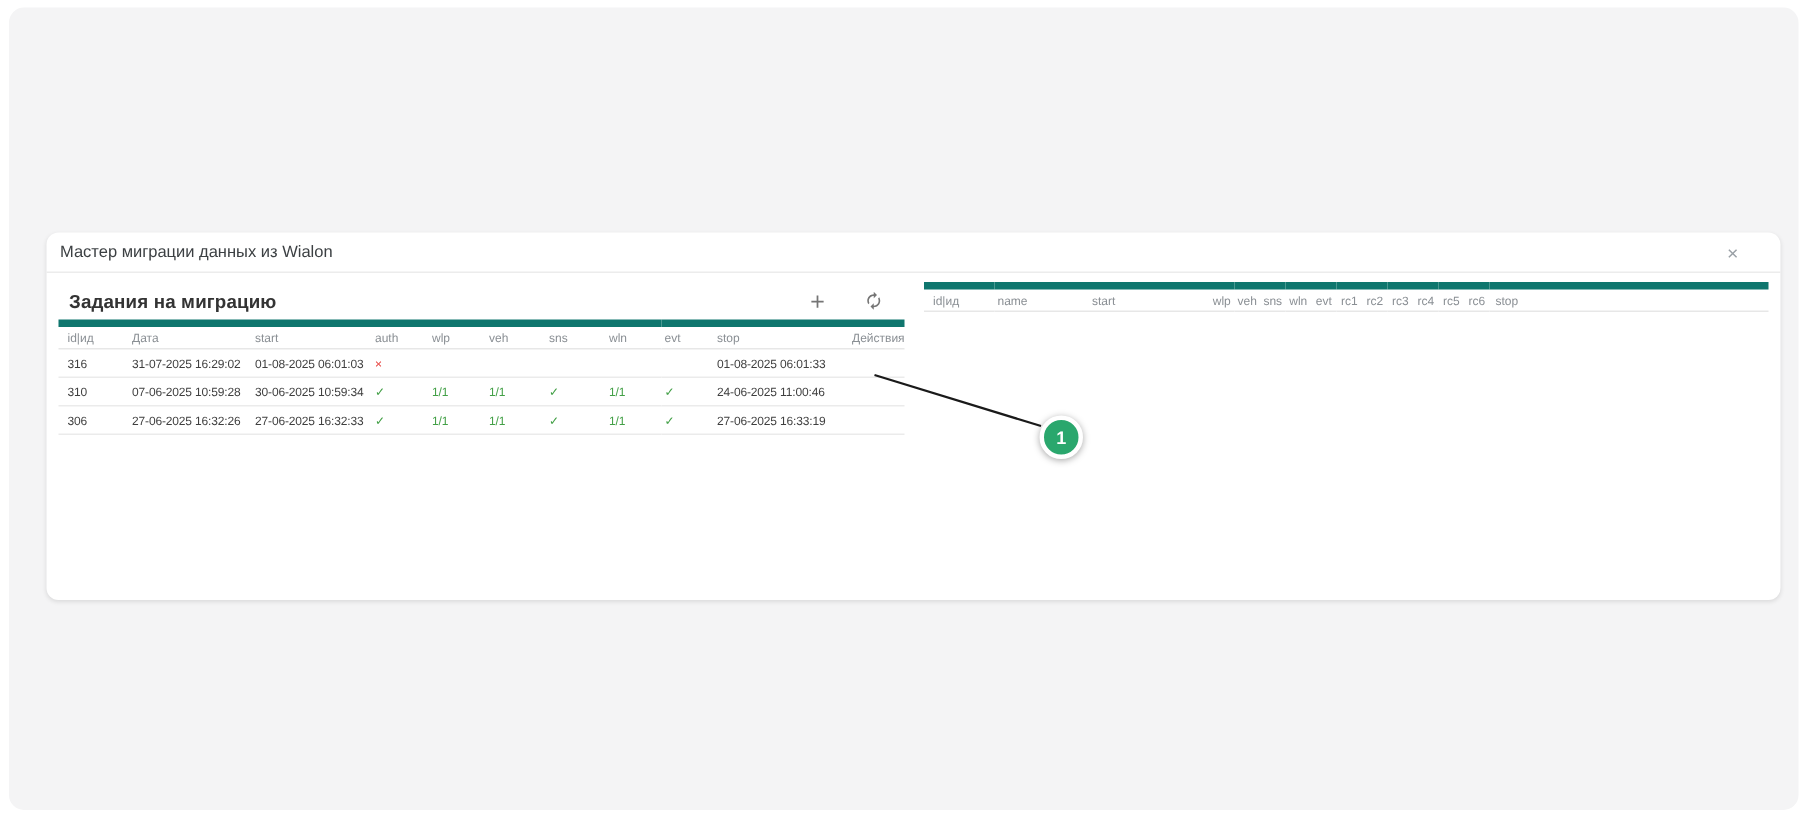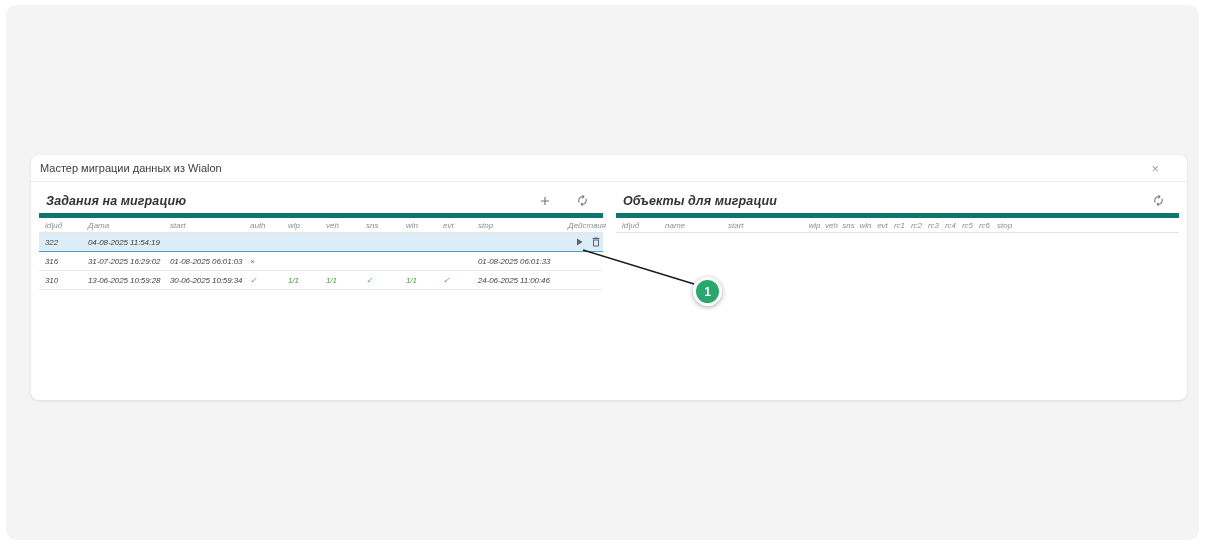--- a/index.html
+++ b/index.html
@@ -21,21 +21,21 @@
   }
   .dialog-header {
     height:27px; display:flex; align-items:center;
     padding:0 28px 0 9px; border-bottom:1px solid #ececec;
   }
   .dialog-title { font-size:11px; color:#3c4043; }
   .close-btn {
     margin-left:auto; color:#9aa0a6; font-size:13px; line-height:13px;
     cursor:pointer; user-select:none;
   }
-  .panels { display:flex; padding:6px 8px 0 8px;font-style:italic; }
+  .panels { display:flex; padding:6px 8px 0 8px; }
   .panel-left  { width:564px; flex:none; }
   .panel-right { flex:1; margin-left:13px; min-width:0; }
   .panel-head {
     height:25px; display:flex; align-items:center;
     padding-left:7px; padding-right:14px;
   }
   .panel-title { font-size:12.5px; font-weight:bold; color:#333333; letter-spacing:0.1px; }
   .tools { margin-left:auto; display:flex; gap:24px; align-items:center; }
   .tool-icon { display:inline-block; cursor:pointer; }
   .tool-icon svg { width:13px; height:13px; fill:#757575; display:block; }
@@ -134,78 +134,64 @@
                 <th class="c4" data-name="column-header">wlp</th>
                 <th class="c5" data-name="column-header">veh</th>
                 <th class="c6" data-name="column-header">sns</th>
                 <th class="c7" data-name="column-header">wln</th>
                 <th class="c8" data-name="column-header">evt</th>
                 <th class="c9" data-name="column-header">stop</th>
                 <th class="c10" data-name="column-header">Действия</th>
               </tr>
             </thead>
           <tbody data-name="tasks-table-body">
-              <tr class="sel" data-name="task-row-322">
-                <td class="c0" data-name="cell">322</td>
-                <td class="c1" data-name="cell">04-08-2025 11:54:19</td>
-                <td class="c2" data-name="cell"></td>
-                <td class="c3" data-name="cell"></td>
-                <td class="c4" data-name="cell"></td>
-                <td class="c5" data-name="cell"></td>
-                <td class="c6" data-name="cell"></td>
-                <td class="c7" data-name="cell"></td>
-                <td class="c8" data-name="cell"></td>
-                <td class="c9" data-name="cell"></td>
-                <td class="c10" data-name="actions-cell"><span class="row-icon" data-name="play-icon"><svg viewBox="0 0 24 24">
-                      <path d="M8 5v14l11-7z"></path>
-                    </svg></span><span class="row-icon" data-name="delete-icon"><svg viewBox="0 0 24 24">
-                      <path d="M16 9v10H8V9h8m-1.5-6h-5l-1 1H5v2h14V4h-3.5l-1-1zM18 7H6v12c0 1.1.9 2 2 2h8c1.1 0 2-.9 2-2V7z"></path>
-                    </svg></span></td>
-              </tr>
               <tr data-name="task-row-316">
                 <td class="c0" data-name="cell">316</td>
                 <td class="c1" data-name="cell">31-07-2025 16:29:02</td>
                 <td class="c2" data-name="cell">01-08-2025 06:01:03</td>
                 <td class="c3 bad" data-name="cell">×</td>
                 <td class="c4" data-name="cell"></td>
                 <td class="c5" data-name="cell"></td>
                 <td class="c6" data-name="cell"></td>
                 <td class="c7" data-name="cell"></td>
                 <td class="c8" data-name="cell"></td>
                 <td class="c9" data-name="cell">01-08-2025 06:01:33</td>
                 <td class="c10" data-name="actions-cell"></td>
               </tr>
               <tr data-name="task-row-310">
                 <td class="c0" data-name="cell">310</td>
-                <td class="c1" data-name="cell">13-06-2025 10:59:28</td>
+                <td class="c1" data-name="cell">07-06-2025 10:59:28</td>
                 <td class="c2" data-name="cell">30-06-2025 10:59:34</td>
                 <td class="c3 ok" data-name="cell">✓</td>
                 <td class="c4 ok" data-name="cell">1/1</td>
                 <td class="c5 ok" data-name="cell">1/1</td>
                 <td class="c6 ok" data-name="cell">✓</td>
                 <td class="c7 ok" data-name="cell">1/1</td>
                 <td class="c8 ok" data-name="cell">✓</td>
                 <td class="c9" data-name="cell">24-06-2025 11:00:46</td>
                 <td class="c10" data-name="actions-cell"></td>
               </tr>
+              <tr data-name="task-row-306">
+                <td class="c0" data-name="cell">306</td>
+                <td class="c1" data-name="cell">27-06-2025 16:32:26</td>
+                <td class="c2" data-name="cell">27-06-2025 16:32:33</td>
+                <td class="c3 ok" data-name="cell">✓</td>
+                <td class="c4 ok" data-name="cell">1/1</td>
+                <td class="c5 ok" data-name="cell">1/1</td>
+                <td class="c6 ok" data-name="cell">✓</td>
+                <td class="c7 ok" data-name="cell">1/1</td>
+                <td class="c8 ok" data-name="cell">✓</td>
+                <td class="c9" data-name="cell">27-06-2025 16:33:19</td>
+                <td class="c10" data-name="actions-cell"></td>
+              </tr>
             </tbody>
         </table>
       </section>
 
       <section class="panel-right" data-name="objects-panel">
-        <div class="panel-head" data-name="objects-panel-header">
-          <span class="panel-title" data-name="objects-panel-title">Объекты для миграции</span>
-          <span class="tools" data-name="objects-toolbar">
-            <span class="tool-icon" data-name="refresh-objects-icon">
-                <svg viewBox="0 0 24 24">
-                  <path d="M12 6v3l4-4-4-4v3c-4.42 0-8 3.58-8 8 0 1.57.46 3.03 1.24 4.26L6.7 14.8c-.45-.83-.7-1.79-.7-2.8 0-3.31 2.69-6 6-6zm6.76 1.74L17.3 9.2c.44.84.7 1.79.7 2.8 0 3.31-2.69 6-6 6v-3l-4 4 4 4v-3c4.42 0 8-3.58 8-8 0-1.57-.46-3.03-1.24-4.26z"></path>
-                </svg>
-              </span>
-          </span>
-        </div>
         <table class="ot" data-name="objects-table">
           <thead>
               <tr data-name="objects-header-row">
                 <th class="o0" data-name="column-header">id|ид</th>
                 <th class="o1" data-name="column-header">name</th>
                 <th class="o2" data-name="column-header">start</th>
                 <th class="o3" data-name="column-header">wlp</th>
                 <th class="o4" data-name="column-header">veh</th>
                 <th class="o5" data-name="column-header">sns</th>
                 <th class="o6" data-name="column-header">wln</th>

